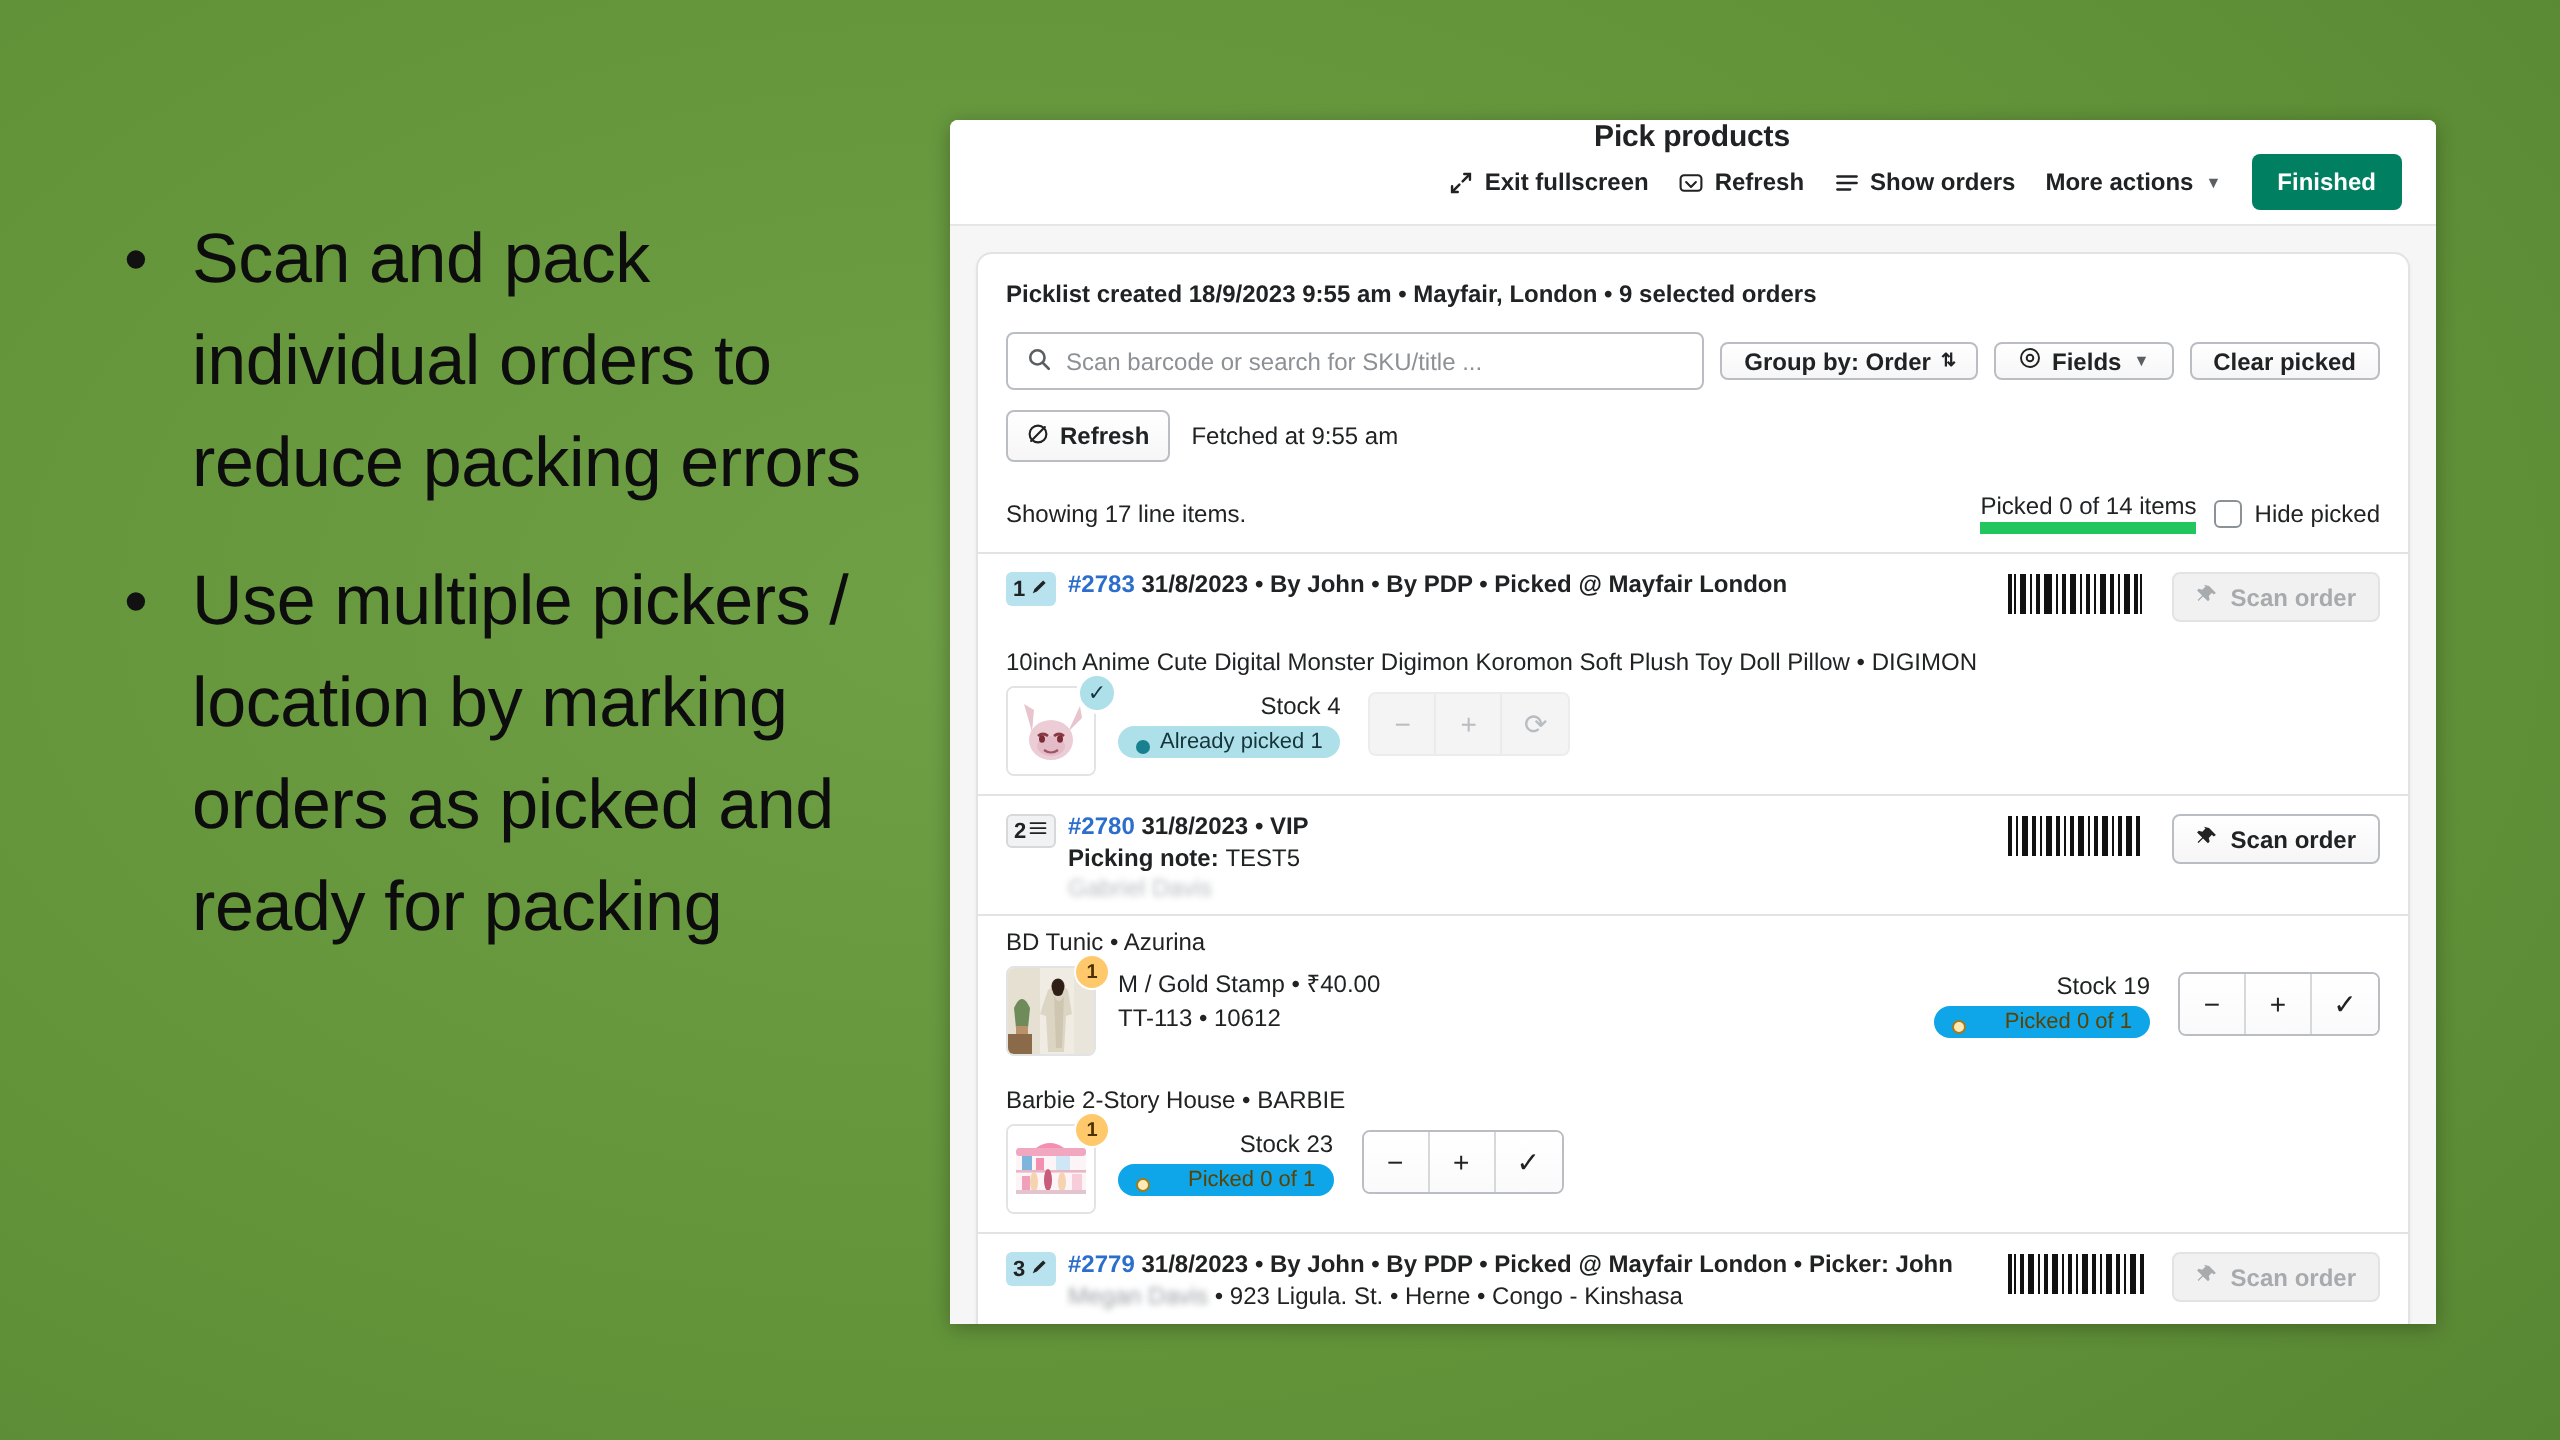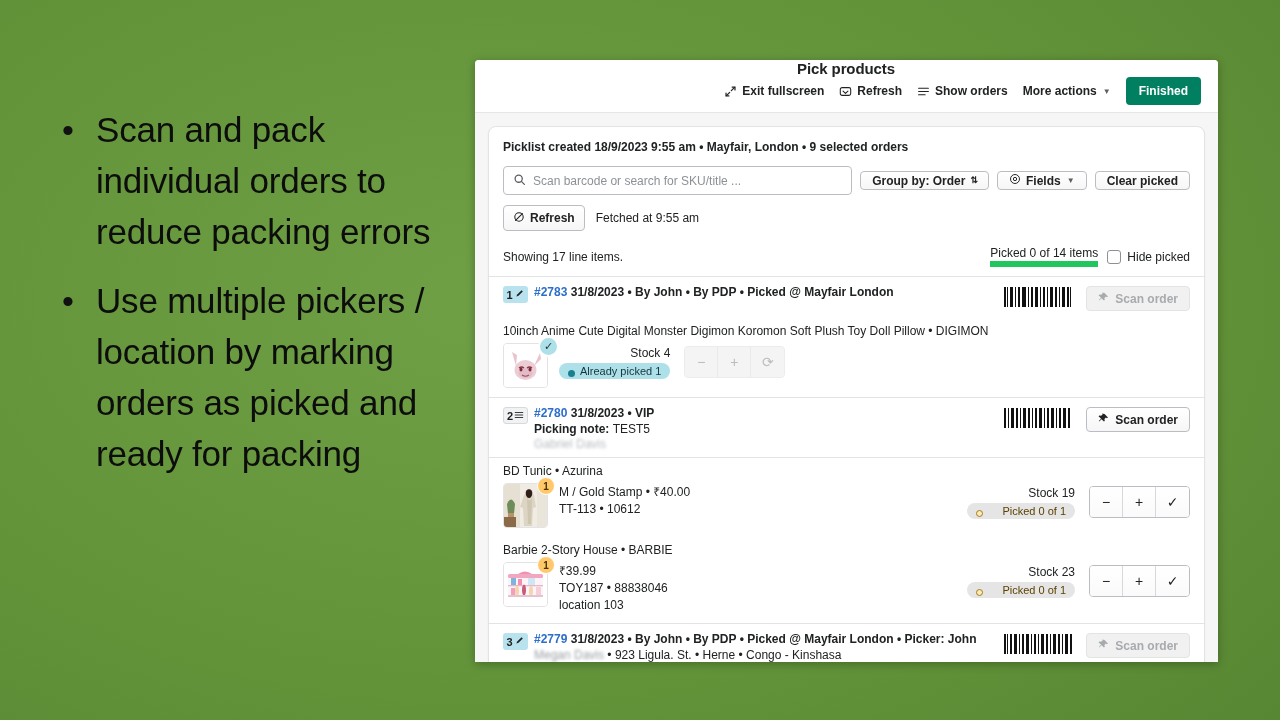--- a/index.html
+++ b/index.html
@@ -367,21 +367,21 @@
     padding: 2px 9px;
     white-space: nowrap;
   }
   .pick-badge .dotmark {
     width: 7px; height: 7px;
     border-radius: 50%;
     flex: 0 0 auto;
   }
   .badge-teal { background: #aee0e9; color: #16343c; }
   .badge-teal .dotmark { background: #18808f; }
-  .badge-amber { background: #e5e5e5; color: #5c4200; gap: 19px; }
+  .badge-amber { background: #0ea5e9; color: #5c4200; gap: 19px; }
   .badge-amber .dotmark { background: #ffeab6; border: 1.5px solid #a07c1d; }
   .stepper {
     display: flex;
     border: 1px solid #babec3;
     border-radius: 4px;
     overflow: hidden;
     background: #fff;
     height: 32px;
   }
   .stepper.disabled {
@@ -733,25 +733,20 @@
               <rect x="32" y="24" width="5" height="8" fill="#f7cdd9"></rect>
               <rect x="7" y="25" width="4" height="7" fill="#f0a0b8"></rect>
               <ellipse cx="13" cy="28" rx="2" ry="5" fill="#f6d3b0"></ellipse>
               <ellipse cx="20" cy="27" rx="2" ry="5.5" fill="#c85a7a"></ellipse>
               <ellipse cx="27" cy="28" rx="2" ry="5" fill="#f6d3b0"></ellipse>
               <rect x="4" y="32" width="35" height="2" fill="#e2c3ce"></rect>
             </svg>
           </div>
           <div class="qty-bubble">1</div>
         </div>
-        <div class="li-info">
-          <div class="li-line">₹39.99</div>
-          <div class="li-line">TOY187 • 88838046</div>
-          <div class="li-line">location 103</div>
-        </div>
         <div class="li-right">
           <div class="stock-col">
             <div class="stock-text">Stock 23</div>
             <div class="pick-badge badge-amber">
               <span class="dotmark"></span>
               <span>Picked 0 of 1</span>
             </div>
           </div>
           <div class="stepper">
             <div class="step-btn">−</div>

